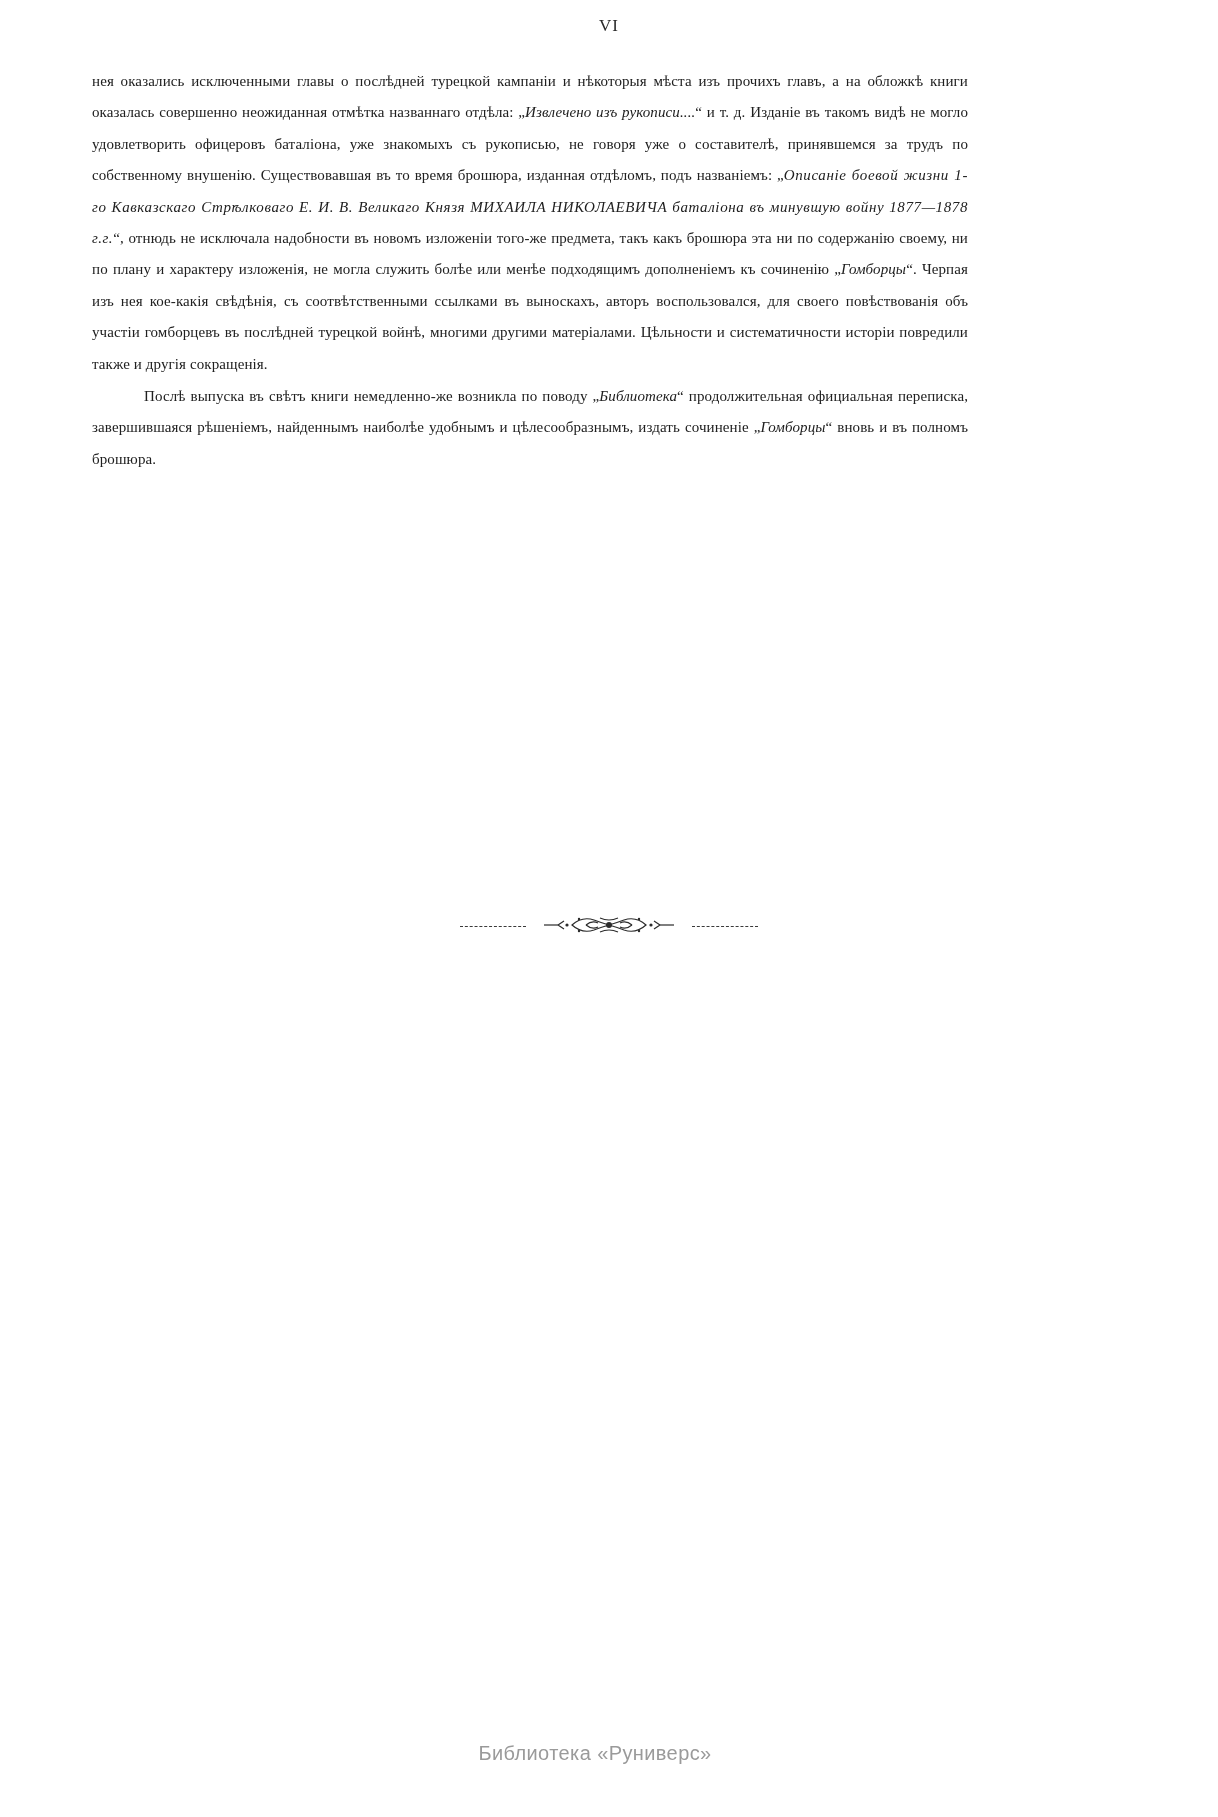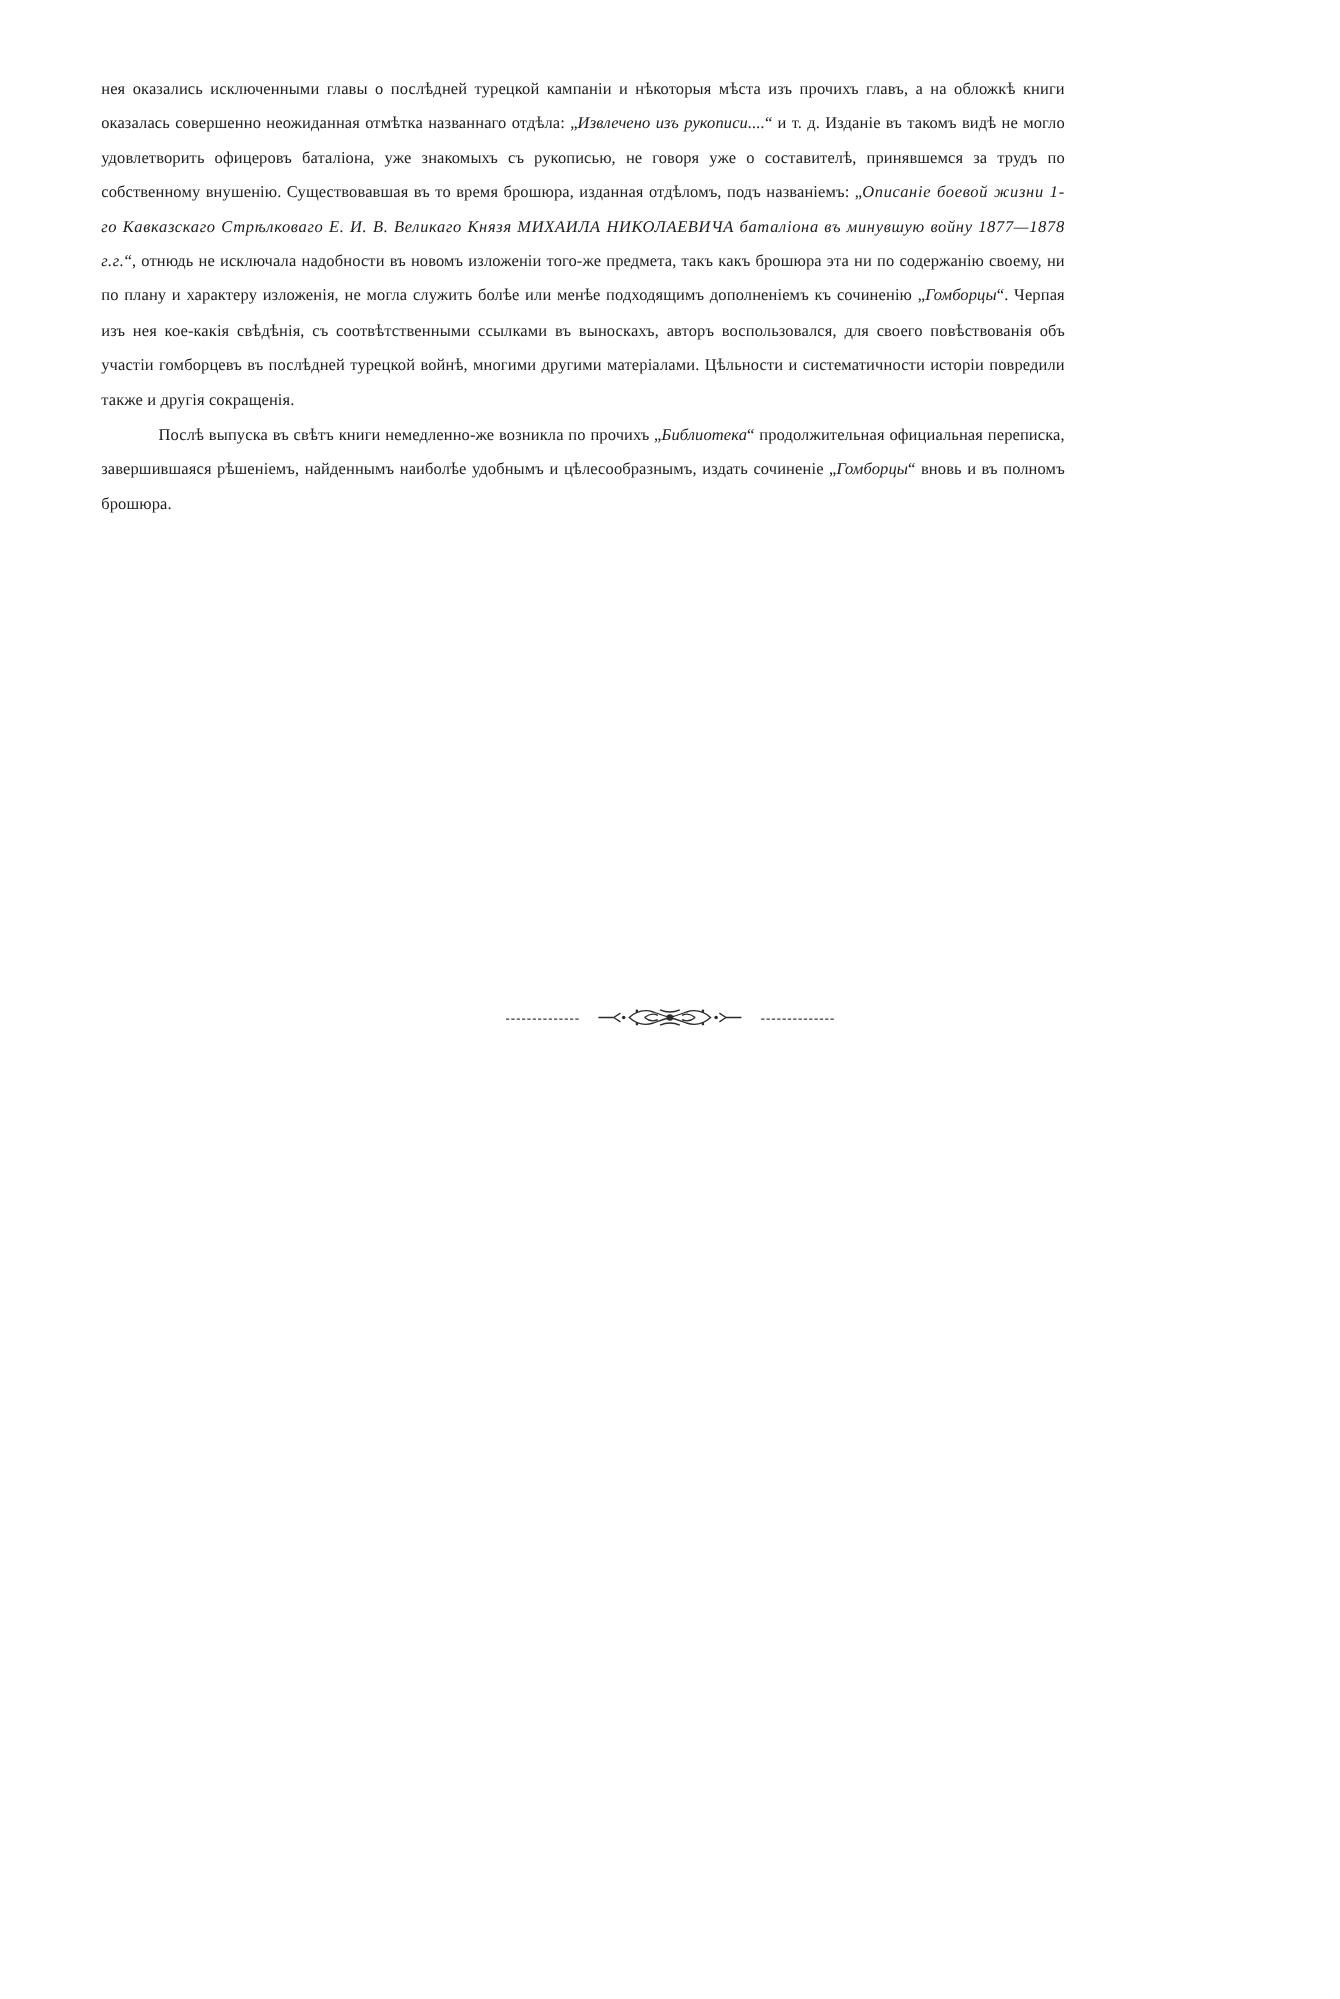--- a/index.html
+++ b/index.html
@@ -95,24 +95,25 @@
     font-size: 20px;
     color: #9a9a9a;
     letter-spacing: 0.4px;
   }
 </style>
 </head>
 <body>
 
 <div class="page">
 
+  <div class="folio">VI</div>
 
   <div class="textblock">
     <p class="para"><span>нея оказались исключенными главы о послѣдней турецкой кампаніи и нѣкоторыя мѣста изъ прочихъ главъ, а на обложкѣ книги оказалась совершенно неожиданная отмѣтка названнаго отдѣла: „</span><span class="ital">Извлечено изъ рукописи....</span><span>“ и т. д. Изданіе въ такомъ видѣ не могло удовлетворить офицеровъ баталіона, уже знакомыхъ съ рукописью, не говоря уже о составителѣ, принявшемся за трудъ по собственному внушенію. Существовавшая въ то время брошюра, изданная отдѣломъ, подъ названіемъ: „</span><span class="ital-sp">Описаніе боевой жизни 1-го Кавказскаго Стрѣлковаго Е. И. В. Великаго Князя МИХАИЛА НИКОЛАЕВИЧА баталіона въ минувшую войну 1877—1878 г.г.</span><span>“, отнюдь не исключала надобности въ новомъ изложеніи того-же предмета, такъ какъ брошюра эта ни по содержанію своему, ни по плану и характеру изложенія, не могла служить болѣе или менѣе подходящимъ дополненіемъ къ сочиненію „</span><span class="ital">Гомборцы</span><span>“. Черпая изъ нея кое-какія свѣдѣнія, съ соотвѣтственными ссылками въ выноскахъ, авторъ воспользовался, для своего повѣствованія объ участіи гомборцевъ въ послѣдней турецкой войнѣ, многими другими матеріалами. Цѣльности и систематичности исторіи повредили также и другія сокращенія.</span></p>
-    <p class="para"><span class="indent"></span><span>Послѣ выпуска въ свѣтъ книги немедленно-же возникла по прочихъ „</span><span class="ital">Библиотека</span><span>“ продолжительная официальная переписка, завершившаяся рѣшеніемъ, найденнымъ наиболѣе удобнымъ и цѣлесообразнымъ, издать сочиненіе „</span><span class="ital">Гомборцы</span><span>“ вновь и въ полномъ брошюра.</span></p>
+    <p class="para"><span class="indent"></span><span>Послѣ выпуска въ свѣтъ книги немедленно-же возникла по поводу „</span><span class="ital">Библиотека</span><span>“ продолжительная официальная переписка, завершившаяся рѣшеніемъ, найденнымъ наиболѣе удобнымъ и цѣлесообразнымъ, издать сочиненіе „</span><span class="ital">Гомборцы</span><span>“ вновь и въ полномъ брошюра.</span></p>
   </div>
 
   <div class="ornament">
     <span class="orn-rule"></span>
     <span class="orn-svg">
       <svg width="150" height="26" viewBox="0 0 150 26" xmlns="http://www.w3.org/2000/svg">
         <g fill="none" stroke="#2b2b2b" stroke-width="1.2">
           <path d="M10 13 L24 13"></path>
           <path d="M140 13 L126 13"></path>
           <path d="M24 13 l6 -4 M24 13 l6 4"></path>
@@ -130,14 +131,15 @@
           <circle cx="45" cy="7" r="1.2"></circle>
           <circle cx="45" cy="19" r="1.2"></circle>
           <circle cx="105" cy="7" r="1.2"></circle>
           <circle cx="105" cy="19" r="1.2"></circle>
         </g>
       </svg>
     </span>
     <span class="orn-rule"></span>
   </div>
 
+  <div class="watermark">Библиотека «Руниверс»</div>
 
 </div>
 
 </body></html>

